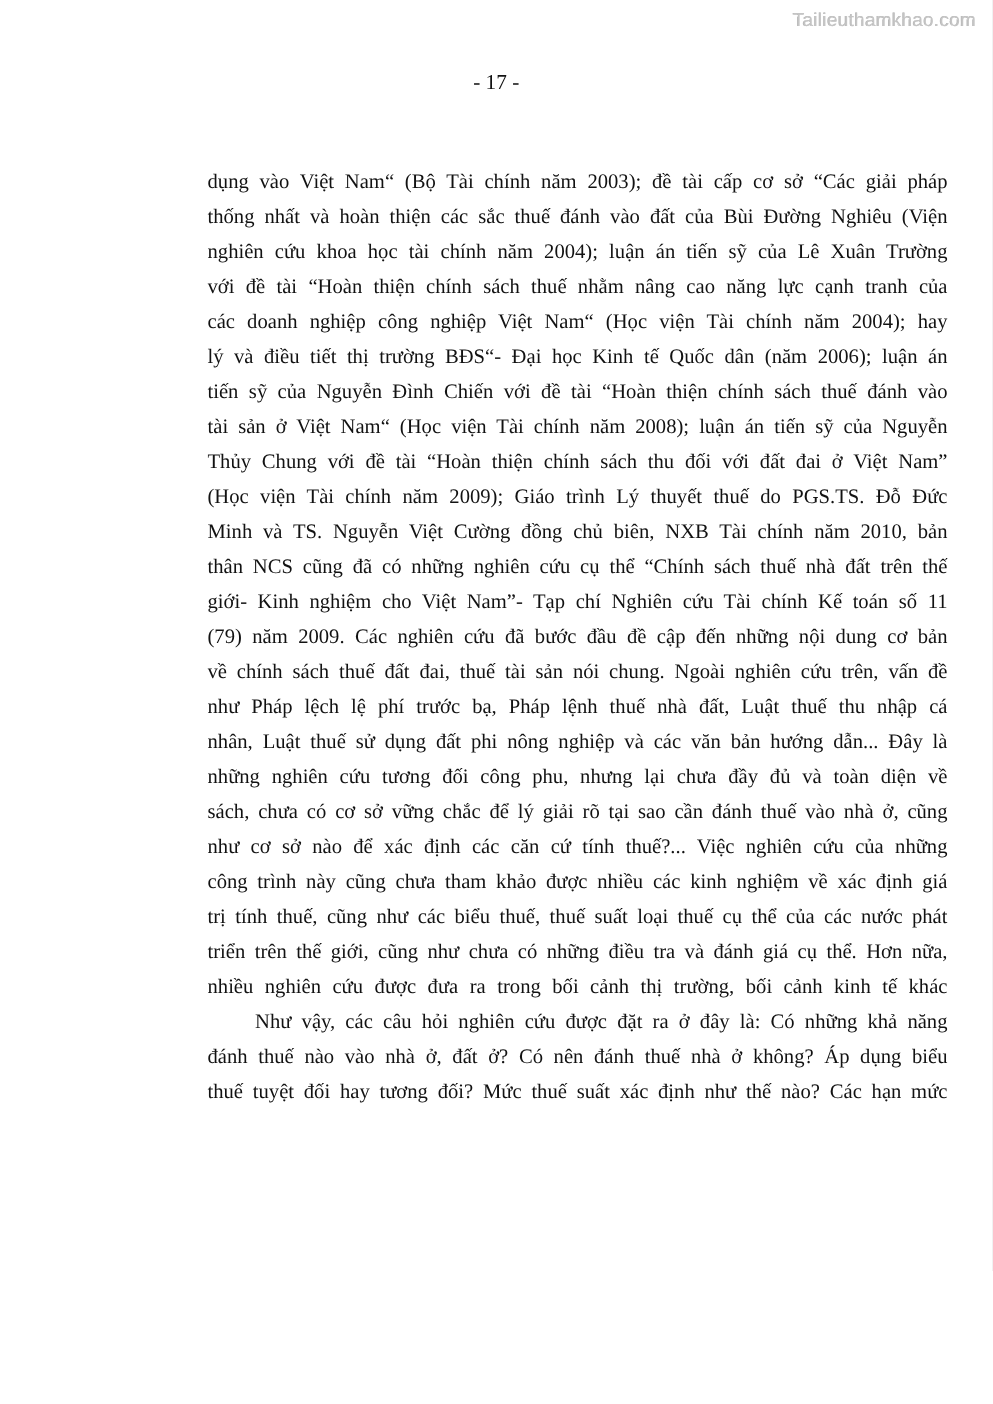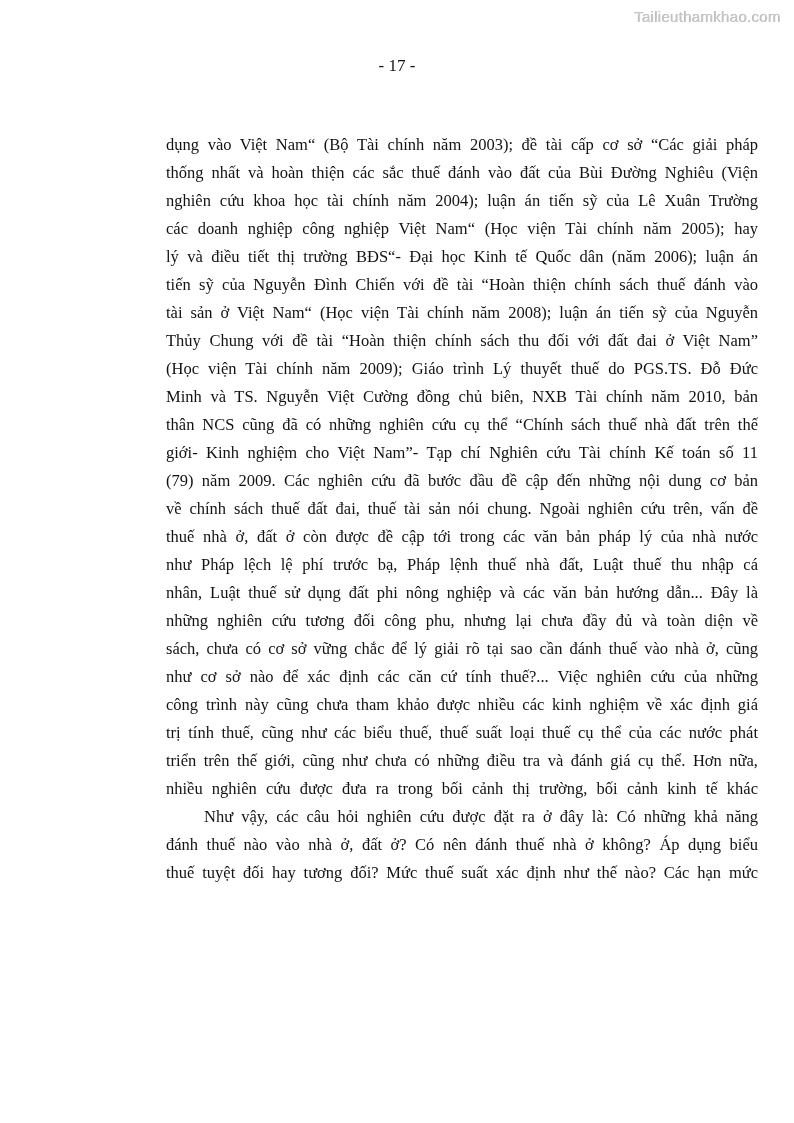--- a/index.html
+++ b/index.html
@@ -63,32 +63,32 @@
 </head>
 <body>
 
 <div class="page">
   <div class="watermark">Tailieuthamkhao.com</div>
   <div class="page-number">- 17 -</div>
   <div class="body-text">
       <div class="line">dụng vào Việt Nam“ (Bộ Tài chính năm 2003); đề tài cấp cơ sở “Các giải pháp</div>
       <div class="line">thống nhất và hoàn thiện các sắc thuế đánh vào đất của Bùi Đường Nghiêu (Viện</div>
       <div class="line">nghiên cứu khoa học tài chính năm 2004); luận án tiến sỹ của Lê Xuân Trường</div>
-      <div class="line">các doanh nghiệp công nghiệp Việt Nam“ (Học viện Tài chính năm 2005); hay</div>
+      <div class="line">với đề tài “Hoàn thiện chính sách thuế nhằm nâng cao năng lực cạnh tranh của</div>
+      <div class="line">các doanh nghiệp công nghiệp Việt Nam“ (Học viện Tài chính năm 2004); hay</div>
       <div class="line">lý và điều tiết thị trường BĐS“- Đại học Kinh tế Quốc dân (năm 2006); luận án</div>
       <div class="line">tiến sỹ của Nguyễn Đình Chiến với đề tài “Hoàn thiện chính sách thuế đánh vào</div>
       <div class="line">tài sản ở Việt Nam“ (Học viện Tài chính năm 2008); luận án tiến sỹ của Nguyễn</div>
       <div class="line">Thủy Chung với đề tài “Hoàn thiện chính sách thu đối với đất đai ở Việt Nam”</div>
       <div class="line">(Học viện Tài chính năm 2009); Giáo trình Lý thuyết thuế do PGS.TS. Đỗ Đức</div>
       <div class="line">Minh và TS. Nguyễn Việt Cường đồng chủ biên, NXB Tài chính năm 2010, bản</div>
       <div class="line">thân NCS cũng đã có những nghiên cứu cụ thể “Chính sách thuế nhà đất trên thế</div>
       <div class="line">giới- Kinh nghiệm cho Việt Nam”- Tạp chí Nghiên cứu Tài chính Kế toán số 11</div>
       <div class="line">(79) năm 2009. Các nghiên cứu đã bước đầu đề cập đến những nội dung cơ bản</div>
       <div class="line">về chính sách thuế đất đai, thuế tài sản nói chung. Ngoài nghiên cứu trên, vấn đề</div>
-      <div class="line">thuế nhà ở, đất ở còn được đề cập tới trong các văn bản pháp lý của nhà nước</div>
       <div class="line">như Pháp lệch lệ phí trước bạ, Pháp lệnh thuế nhà đất, Luật thuế thu nhập cá</div>
       <div class="line">nhân, Luật thuế sử dụng đất phi nông nghiệp và các văn bản hướng dẫn... Đây là</div>
       <div class="line">những nghiên cứu tương đối công phu, nhưng lại chưa đầy đủ và toàn diện về</div>
       <div class="line">sách, chưa có cơ sở vững chắc để lý giải rõ tại sao cần đánh thuế vào nhà ở, cũng</div>
       <div class="line">như cơ sở nào để xác định các căn cứ tính thuế?... Việc nghiên cứu của những</div>
       <div class="line">công trình này cũng chưa tham khảo được nhiều các kinh nghiệm về xác định giá</div>
       <div class="line">trị tính thuế, cũng như các biểu thuế, thuế suất loại thuế cụ thể của các nước phát</div>
       <div class="line">triển trên thế giới, cũng như chưa có những điều tra và đánh giá cụ thể. Hơn nữa,</div>
       <div class="line">nhiều nghiên cứu được đưa ra trong bối cảnh thị trường, bối cảnh kinh tế khác</div>
       <div class="line indent">Như vậy, các câu hỏi nghiên cứu được đặt ra ở đây là: Có những khả năng</div>

